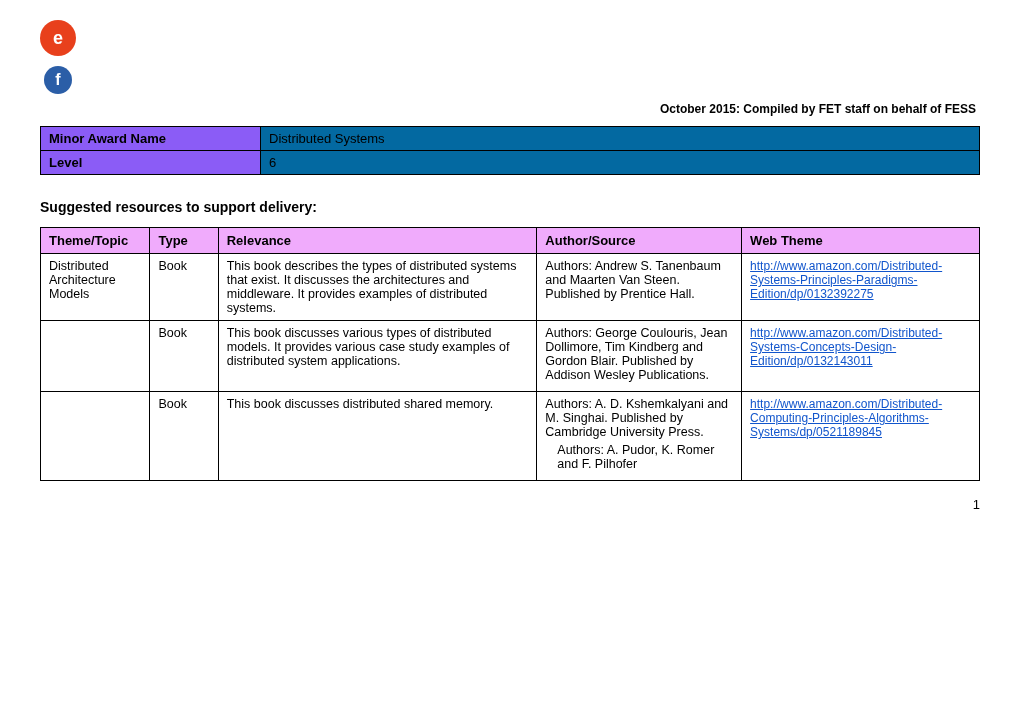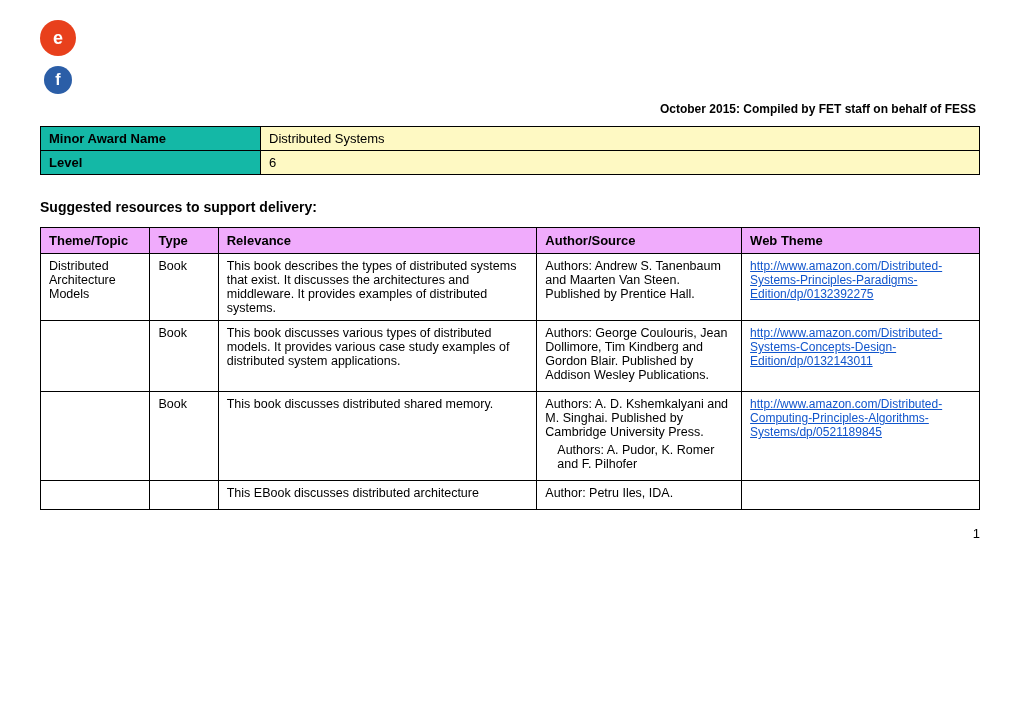--- a/index.html
+++ b/index.html
@@ -82,24 +82,24 @@
       border-collapse: collapse;
       margin-bottom: 24px;
     }
     .info-table td {
       border: 1px solid #000;
       padding: 4px 8px;
     }
     .info-table .label-cell {
       font-weight: bold;
       width: 220px;
-      background: #14b8a6;
+      background: #8b5cf6;
     }
     .info-table .value-cell {
-      background: #fef9c3;
+      background: #0369a1;
     }
     .section-title {
       font-weight: bold;
       font-size: 14px;
       margin-bottom: 12px;
     }
     .resource-table {
       width: 100%;
       border-collapse: collapse;
     }
@@ -215,25 +215,16 @@
     <td class="type-cell">Book</td>
     <td class="relevance-cell">This book discusses distributed shared memory.</td>
     <td class="author-cell">
           <p style="margin-bottom:4px;">Authors: A. D. Kshemkalyani and M. Singhai. Published by Cambridge University Press.</p>
           <p style="margin-bottom:4px;margin-left:12px;">Authors: A. Pudor, K. Romer and F. Pilhofer</p>
         </td>
     <td class="weblink-cell">
           <a class="link-text" href="#">http://www.amazon.com/Distributed-Computing-Principles-Algorithms-Systems/dp/0521189845</a>
         </td>
   </tr>
-      <tr>
-    <td class="topic-cell"></td>
-    <td class="type-cell"></td>
-    <td class="relevance-cell">This EBook discusses distributed architecture</td>
-    <td class="author-cell">
-          <p style="margin-bottom:4px;">Author: Petru Iles, IDA.</p>
-        </td>
-    <td class="weblink-cell"></td>
-  </tr>
     </tbody>
 </table>
 
 <div class="page-num">1</div>
 
 </body></html>

